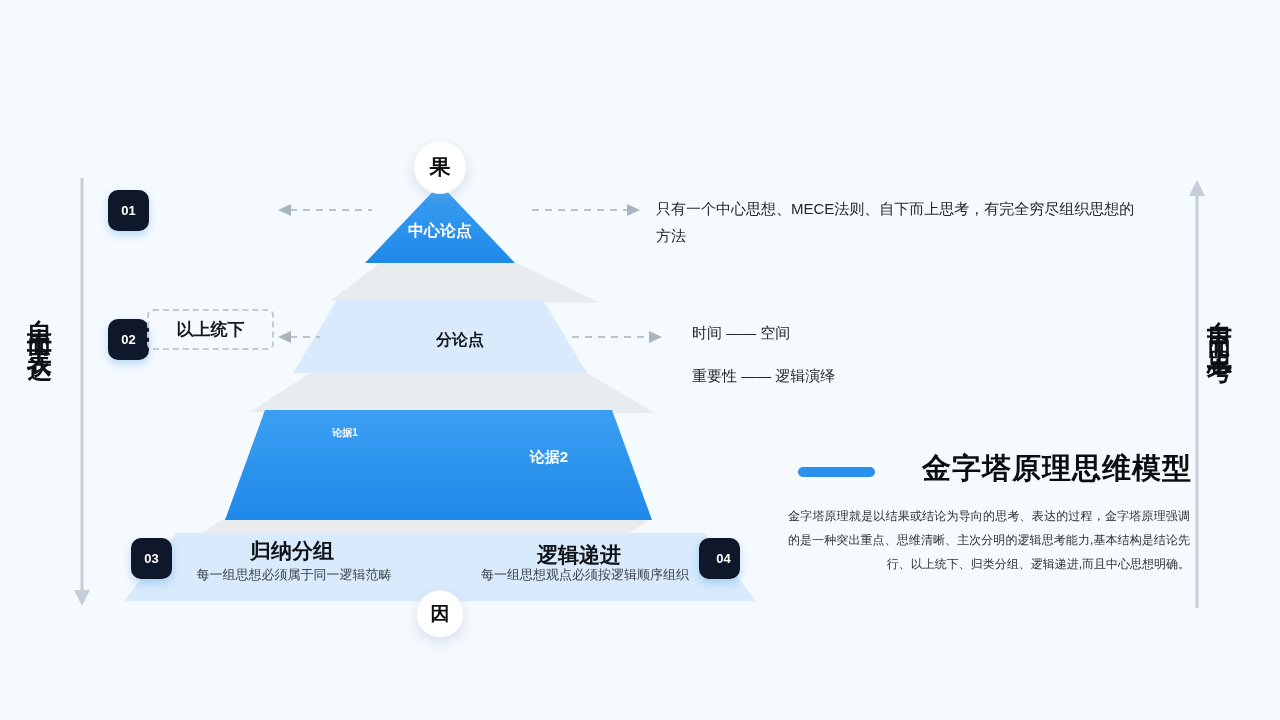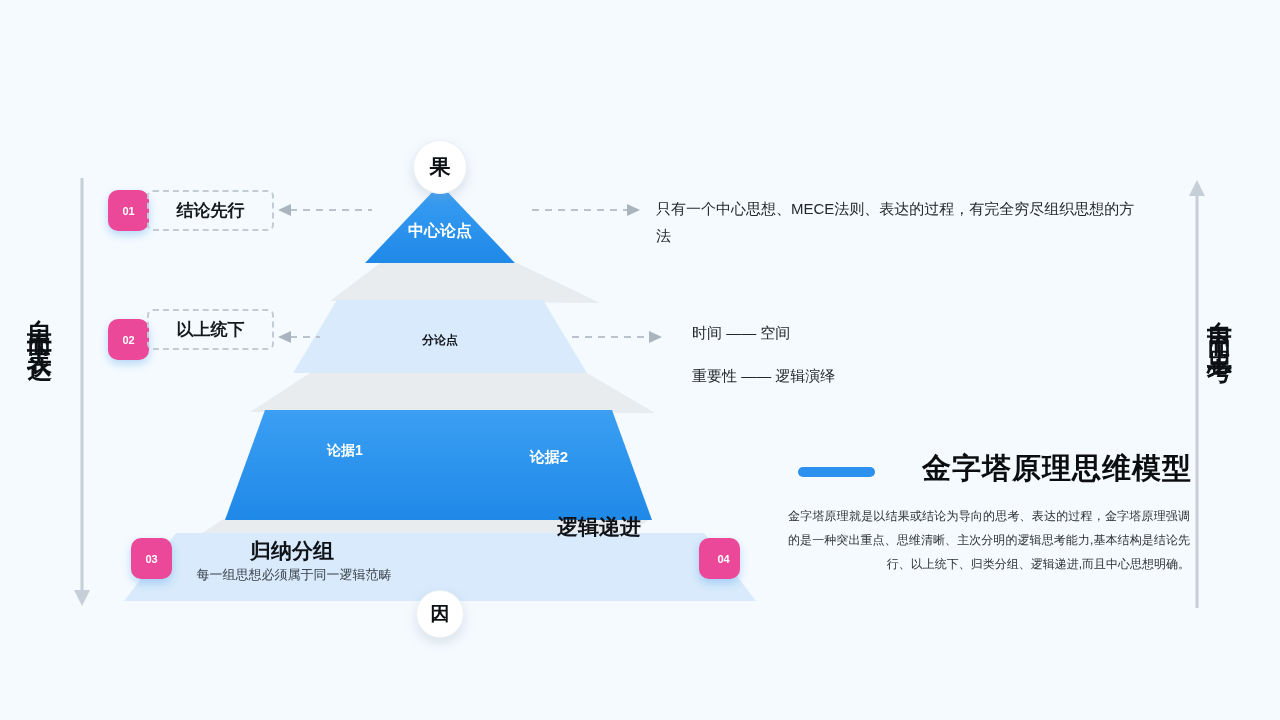--- a/index.html
+++ b/index.html
@@ -19,22 +19,22 @@
   .vlabel {
     position:absolute;
     writing-mode:vertical-rl; text-orientation:upright;
     font-size:25px; font-weight:800; letter-spacing:7px; color:#0e1114;
     white-space:nowrap;
   }
 
   
   .badge {
     position:absolute; width:41px; height:41px;
-    background:#ec4899; border-radius:10px;
-    color:#ffffff; font-size:11px; font-weight:700;
+    background:#0f172a; border-radius:10px;
+    color:#ffffff; font-size:13px; font-weight:700;
     display:flex; align-items:center; justify-content:center;
     box-shadow:0 4px 8px rgba(43,143,233,.30);
   }
 
   
   .dashbox {
     position:absolute; left:147px; width:127px; height:41px;
     border:2px dashed #C3CBD4; border-radius:6px;
     display:flex; align-items:center; justify-content:center;
     font-size:17px; font-weight:700; color:#15181c;
@@ -109,41 +109,41 @@
     <line x1="290" y1="337" x2="320" y2="337" stroke="#BAC3CD" stroke-width="2" stroke-dasharray="7 6"></line>
     <polygon points="278,337 291,331 291,343" fill="#A9B4BF"></polygon>
     <line x1="572" y1="337" x2="650" y2="337" stroke="#BAC3CD" stroke-width="2" stroke-dasharray="7 6"></line>
     <polygon points="662,337 649,331 649,343" fill="#A9B4BF"></polygon>
   </svg>
 
   <div class="vlabel" style="left:24px; top:300px;">自上而下表达</div>
   <div class="vlabel" style="left:1204px; top:302px;">自下而上思考</div>
 
   <div class="badge" style="left:108px; top:190px;">01</div>
-  <div class="dashbox" style="top:190px;">结论先行</div>
 
   <div class="badge" style="left:108px; top:319px;">02</div>
   <div class="dashbox" style="top:309px;font-family:Liberation Serif, serif;">以上统下</div>
 
   <div class="node-circle" style="left:413px; top:140px; width:54px; height:54px; font-size:21px;">果</div>
   <div class="node-circle" style="left:416px; top:590px; width:48px; height:48px; font-size:19px;">因</div>
 
   <div class="abs center-anchor lvl-label-light" style="left:440px; top:231px; font-size:16px;">中心论点</div>
-  <div class="abs center-anchor lvl-label-dark" style="left:440px; top:340px; font-size:12px;">分论点</div>
-  <div class="abs center-anchor lvl-label-light" style="left:345px; top:451px; font-size:14px;text-align:center;">论据1</div>
+  <div class="abs center-anchor lvl-label-dark" style="left:460px; top:340px; font-size:16px;">分论点</div>
+  <div class="abs center-anchor lvl-label-light" style="left:345px; top:433px; font-size:10px;text-align:center;">论据1</div>
   <div class="abs center-anchor lvl-label-light" style="left:505px; top:457px; font-size:15px;margin-left:44px;">论据2</div>
 
   <div class="badge" style="left:131px; top:538px;">03</div>
   <div class="abs center-anchor l4-title" style="left:292px; top:551px;">归纳分组</div>
   <div class="abs center-anchor l4-desc" style="left:294px; top:575px;">每一组思想必须属于同一逻辑范畴</div>
 
   <div class="badge" style="left:699px; top:538px;padding-left:8px;">04</div>
-  <div class="abs center-anchor l4-title" style="left:579px; top:527px;margin-left:20px;">逻辑递进</div>
+  <div class="abs center-anchor l4-title" style="left:579px; top:555px;">逻辑递进</div>
+  <div class="abs center-anchor l4-desc" style="left:585px; top:575px;">每一组思想观点必须按逻辑顺序组织</div>
 
-  <div class="ann" style="left:656px; top:195px; width:484px;">只有一个中心思想、MECE法则、表达的过程，有完全穷尽组织思想的方法</div>
+  <div class="ann" style="left:656px; top:195px; width:484px;">只有一个中心思想、MECE法则、自下而上思考，有完全穷尽组织思想的方法</div>
   <div class="ann" style="left:692px; top:319px;">时间 —— 空间</div>
   <div class="ann" style="left:692px; top:362px;">重要性 —— 逻辑演绎</div>
 
   <div class="accent-bar"></div>
   <div class="info-title">金字塔原理思维模型</div>
   <div class="info-body">金字塔原理就是以结果或结论为导向的思考、表达的过程，金字塔原理强调的是一种突出重点、思维清晰、主次分明的逻辑思考能力,基本结构是结论先行、以上统下、归类分组、逻辑递进,而且中心思想明确。</div>
 
 </div>
 
 </body></html>

